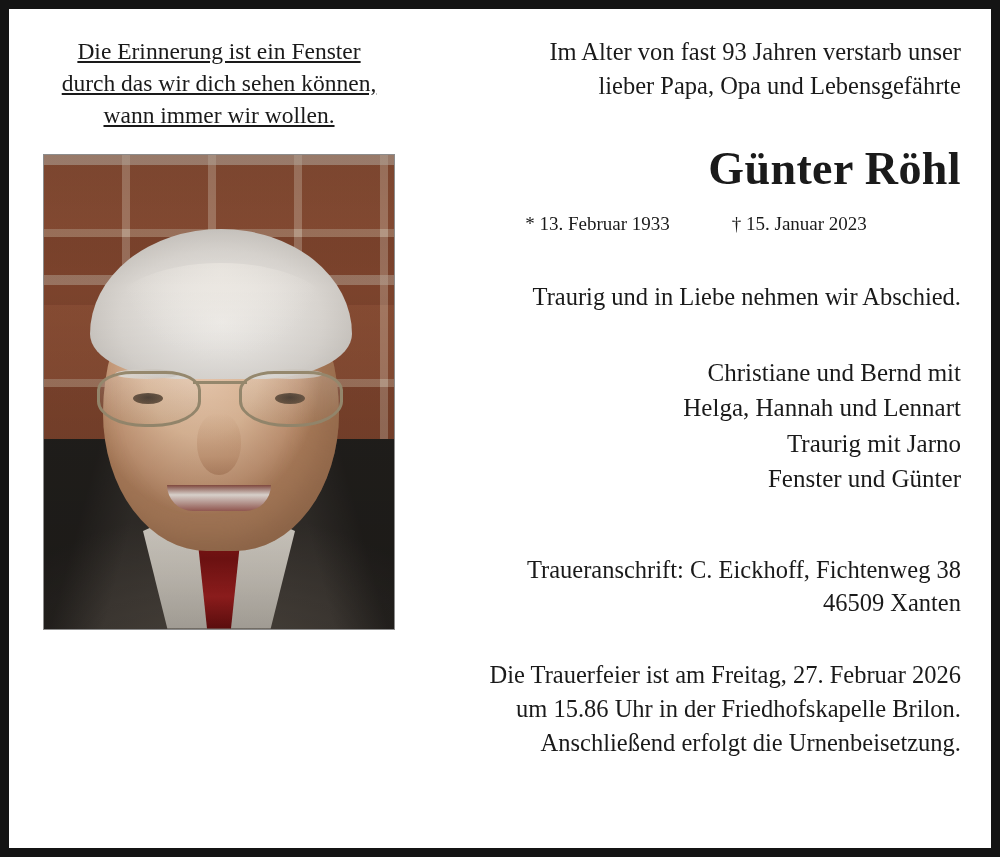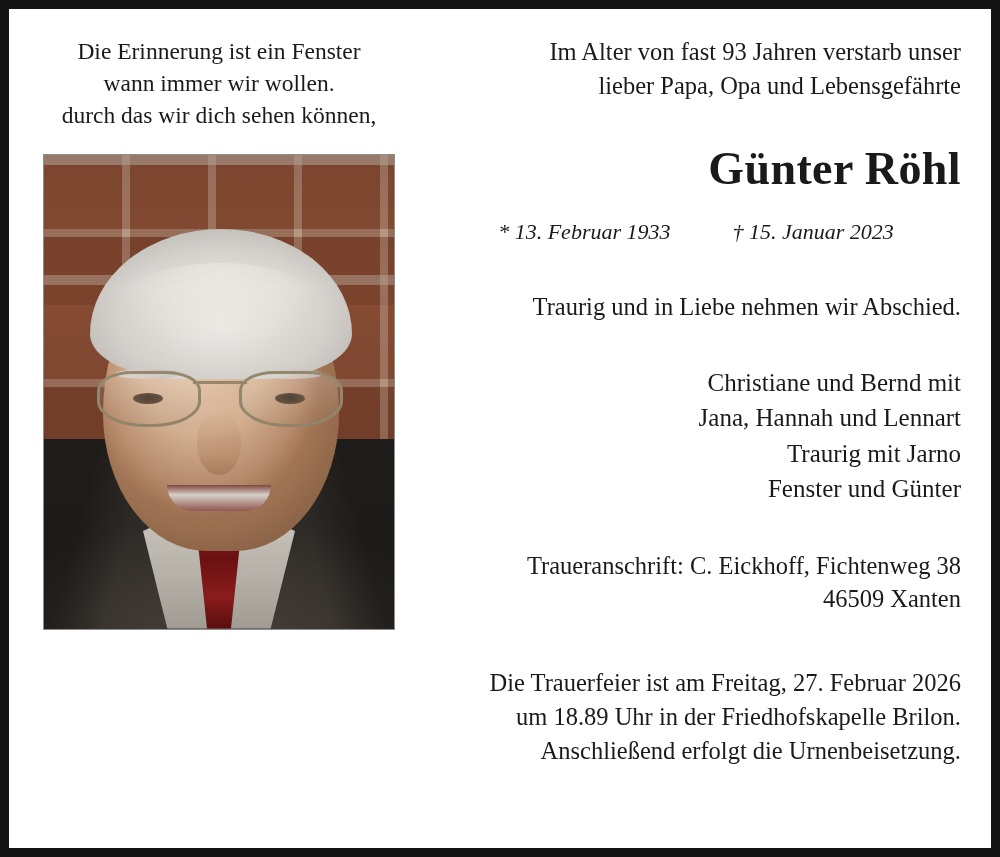--- a/index.html
+++ b/index.html
@@ -29,20 +29,21 @@
     display: flex;
     flex-direction: row;
   }
   
   .left-col {
     width: 372px;
     flex: 0 0 372px;
     display: flex;
     flex-direction: column;
     align-items: center;
+    text-decoration: underline;
   }
   .quote {
     font-size: 23.5px;
     line-height: 1.37;
     text-align: center;
     color: #1a1a1a;
     margin-top: 4px;
     width: 355px;
   }
   .portrait-frame {
@@ -237,60 +238,59 @@
     line-height: 1.38;
     margin-top: 4px;
   }
   .name {
     font-size: 46px;
     font-weight: bold;
     letter-spacing: 0.4px;
     margin-top: 39px;
   }
   .dates {
-    margin-top: 24px;
-    font-size: 22px;
+    margin-top: 18px;
+    font-size: 19px;
     display: flex;
     justify-content: center;
     gap: 62px;
-    font-style: italic;
   }
   .farewell {
     margin-top: 48px;
     font-size: 24.5px;
   }
   .family {
     margin-top: 44px;
     font-size: 25px;
     font-weight: normal;
     line-height: 1.42;
   }
   .address {
-    margin-top: 42px;
+    margin-top: 56px;
     font-size: 24.5px;
     line-height: 1.38;
   }
   .ceremony {
-    margin-top: 50px;
+    margin-top: 38px;
     font-size: 24.5px;
     line-height: 1.38;
   }
   .line { display: block; }
 </style>
 </head>
 <body>
 
 <div class="notice">
   <div class="inner">
 
     <div class="left-col">
       <div class="quote">
         <span class="line">Die Erinnerung ist ein Fenster</span>
+        <span class="line">durch das wir dich sehen können,</span>
         <span class="line">wann immer wir wollen.</span>
-        <span class="line">durch das wir dich sehen können,</span>
       </div>
 
       <div class="portrait-frame">
         <div class="photo">
           <div class="jacket"></div>
           <div class="shirt"></div>
           <div class="tie"></div>
           <div class="neck"></div>
           <div class="head"></div>
           <div class="hair"></div>
@@ -320,31 +320,31 @@
 
       <div class="dates">
         <span>* 13. Februar 1933</span>
         <span>† 15. Januar 2023</span>
       </div>
 
       <div class="farewell">Traurig und in Liebe nehmen wir Abschied.</div>
 
       <div class="family">
         <span class="line">Christiane und Bernd mit</span>
-        <span class="line">Jana, Hannah und Lennart</span>
+        <span class="line">Helga, Hannah und Lennart</span>
         <span class="line">Traurig mit Jarno</span>
         <span class="line">Fenster und Günter</span>
       </div>
 
       <div class="address">
         <span class="line">Traueranschrift: C. Eickhoff, Fichtenweg 38</span>
         <span class="line">46509 Xanten</span>
       </div>
 
       <div class="ceremony">
         <span class="line">Die Trauerfeier ist am Freitag, 27. Februar 2026</span>
-        <span class="line">um 18.89 Uhr in der Friedhofskapelle Brilon.</span>
+        <span class="line">um 15.86 Uhr in der Friedhofskapelle Brilon.</span>
         <span class="line">Anschließend erfolgt die Urnenbeisetzung.</span>
       </div>
     </div>
 
   </div>
 </div>
 
 </body></html>

